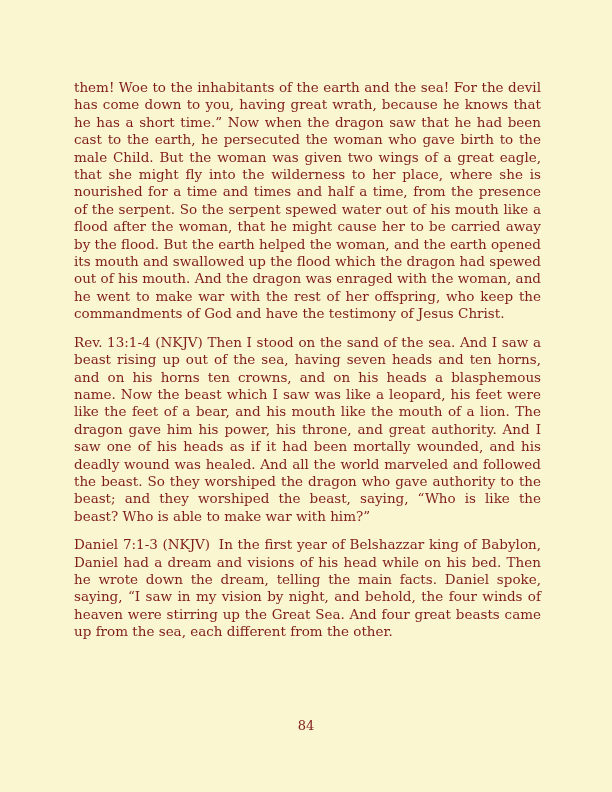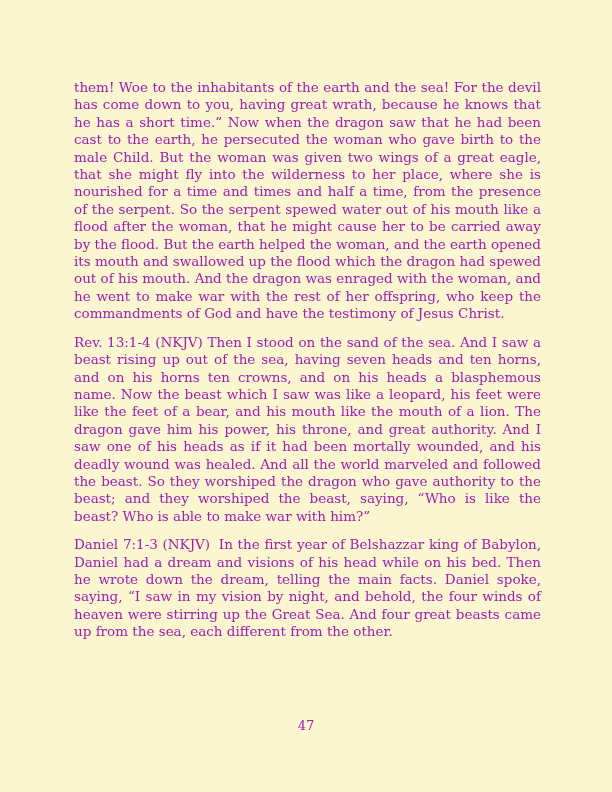--- a/index.html
+++ b/index.html
@@ -10,21 +10,21 @@
     width: 612px;
     height: 792px;
     background: #FAF6CF;
     overflow: hidden;
   }
   .page {
     position: relative;
     width: 612px;
     height: 792px;
     font-family: "DejaVu Serif", serif;
-    color: #a21caf;
+    color: #7f1d1d;
   }
   .content {
     position: absolute;
     left: 74px;
     top: 79px;
     width: 467px;
     font-size: 13.5px;
     line-height: 17.4px;
     text-align: justify;
   }
@@ -52,14 +52,14 @@
 </style>
 </head>
 <body>
 
 <div class="page">
   <div class="content">
     <p><span>them! Woe to the inhabitants of the earth and the sea! For the devil has come down to you, having great wrath, because he knows that he has a short time.” Now when the dragon saw that he had been cast to the earth, he persecuted the woman who gave birth to the male Child. But the woman was given two wings of a great eagle, that she might fly into the wilderness to her place, where she is nourished for a time and times and half a time, from the presence of the serpent. So the serpent spewed water out of his mouth like a flood after the woman, that he might cause her to be carried away by the flood. But the earth helped the woman, and the earth opened its mouth and swallowed up the flood which the dragon had spewed out of his mouth. And the dragon was enraged with the woman, and he went to make war with the rest of her offspring, who keep the commandments of God and have the testimony of Jesus Christ.</span></p>
     <p><strong class="lead">Rev. 13:1-4 (NKJV)</strong><span> Then I stood on the sand of the sea. And I saw a beast rising up out of the sea, having seven heads and ten horns, and on his horns ten crowns, and on his heads a blasphemous name. Now the beast which I saw was like a leopard, his feet were like the feet of a bear, and his mouth like the mouth of a lion. The dragon gave him his power, his throne, and great authority. And I saw one of his heads as if it had been mortally wounded, and his deadly wound was healed. And all the world marveled and followed the beast. So they worshiped the dragon who gave authority to the beast; and they worshiped the beast, saying, “Who is like the beast? Who is able to make war with him?”</span></p>
     <p><strong class="lead lead-wide">Daniel 7:1-3 (NKJV)</strong><span> In the first year of Belshazzar king of Babylon, Daniel had a dream and visions of his head while on his bed. Then he wrote down the dream, telling the main facts. Daniel spoke, saying, “I saw in my vision by night, and behold, the four winds of heaven were stirring up the Great Sea. And four great beasts came up from the sea, each different from the other.</span></p>
   </div>
-  <div class="page-number">47</div>
+  <div class="page-number">84</div>
 </div>
 
 </body></html>

